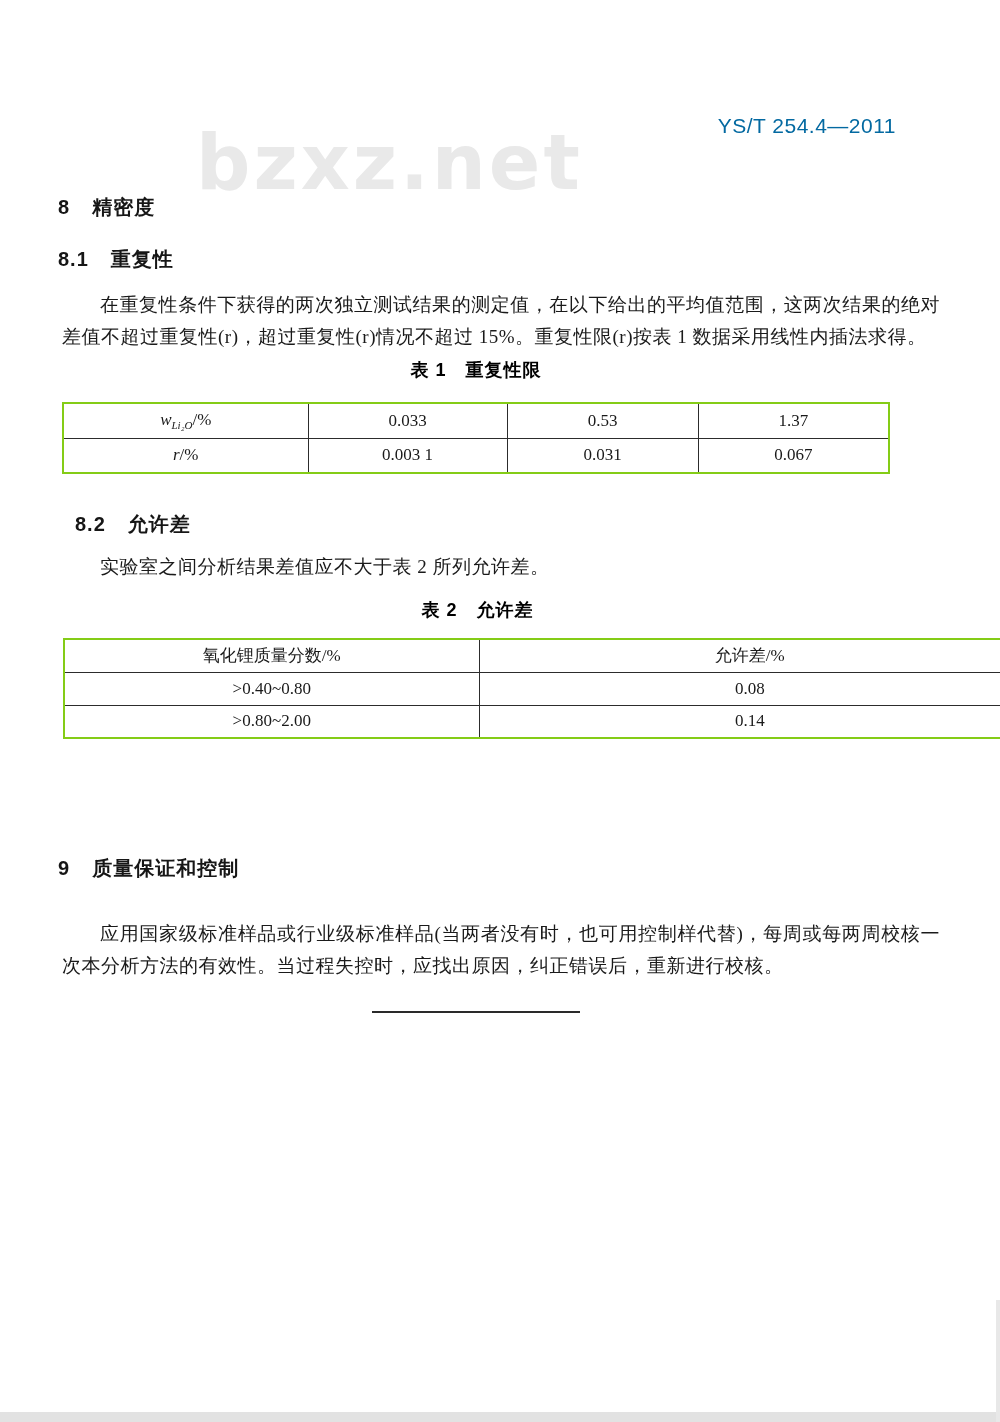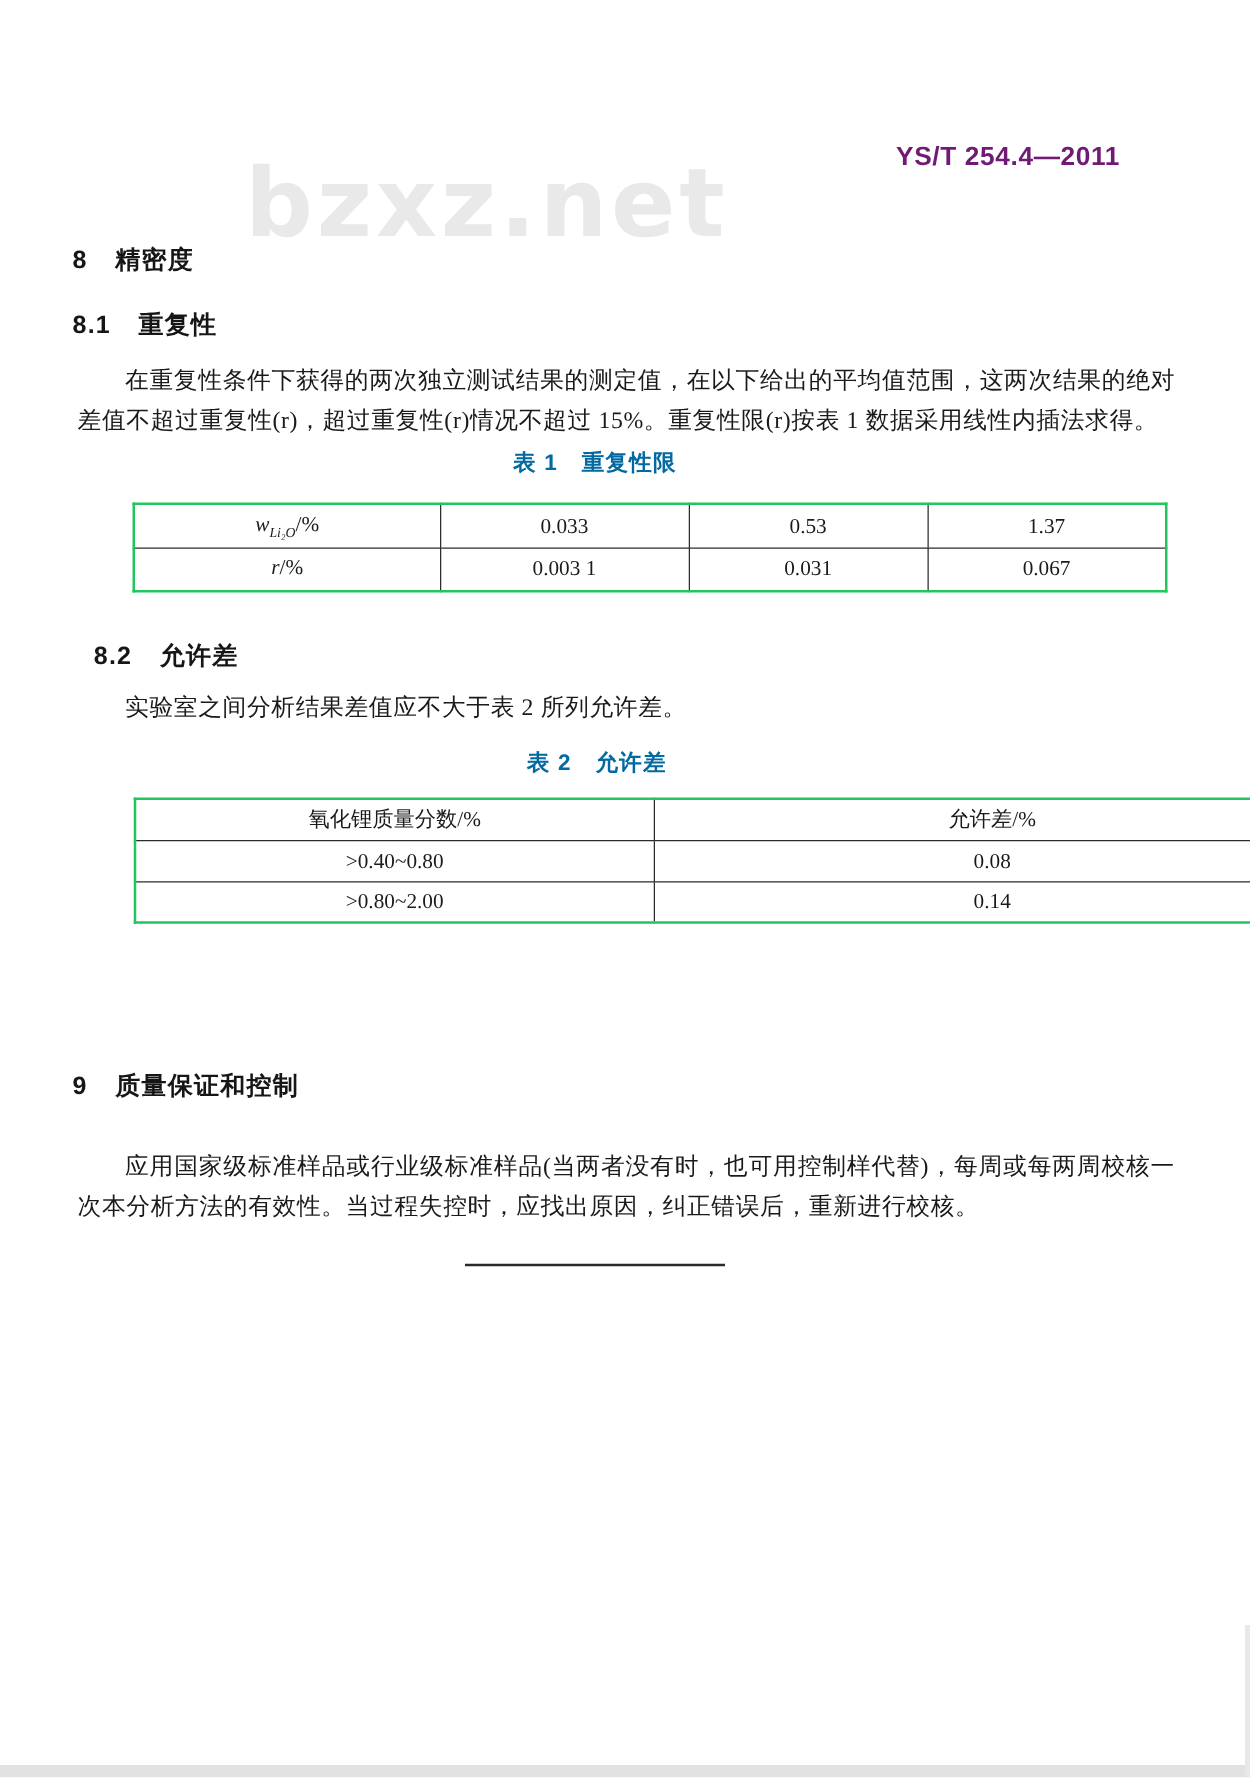--- a/index.html
+++ b/index.html
@@ -9,24 +9,24 @@
     background: #ffffff;
     font-family: "Liberation Serif", "DejaVu Serif", serif;
     color: #1c1c1c;
     overflow: hidden;
   }
   .abs { position: absolute; }
 
   .std-header {
     top: 114px; right: 104px;
     font-family: "Liberation Sans", "DejaVu Sans", sans-serif;
-    font-weight: bold;
+    font-weight: normal;
     font-size: 21px;
     letter-spacing: 0.5px;
-    color: #701a75;
+    color: #0369a1;
   }
 
   .watermark {
     top: 118px; left: 196px;
     font-family: "DejaVu Sans", "Liberation Sans", sans-serif;
     font-weight: bold;
     font-size: 76px;
     letter-spacing: 3px;
     color: #e9e9e9;
     user-select: none;
@@ -58,41 +58,41 @@
   }
   .p-s8-1 { top: 289px; }
   .p-s8-2 { top: 551px; width: 700px; }
   .p-s9   { top: 918px; }
 
   .tbl-caption {
     font-family: "Liberation Sans", "DejaVu Sans", sans-serif;
     font-weight: bold;
     font-size: 18px;
     text-align: center;
-    color: #0369a1;
+    color: #000000;
     letter-spacing: 1px;
   }
   .cap-1 { top: 358px; left: 62px; width: 828px; }
   .cap-2 { top: 598px; left: 62px; width: 831px; }
 
   table.doc-table {
     position: absolute;
     border-collapse: collapse;
     table-layout: fixed;
     font-size: 17px;
     color: #1a1a1a;
   }
   table.doc-table td, table.doc-table th {
     border: 1px solid #2c2c2c;
     text-align: center;
     vertical-align: middle;
     font-weight: normal;
     padding: 0;
   }
-  table.doc-table { border: 2px solid #22c55e; margin-left: 44px; }
+  table.doc-table { border: 2px solid #84cc16; }
   .t1 { top: 402px; left: 62px; width: 828px; }
   .t1 td { height: 35px; }
   .t2 { top: 638px; left: 63px; width: 959px; }
   .t2 td, .t2 th { height: 33px; }
 
   .var { font-style: italic; font-family: "Liberation Serif", serif; }
   sub.var-sub { font-size: 11px; font-style: italic; }
 
   .end-rule {
     top: 1011px; left: 372px;

